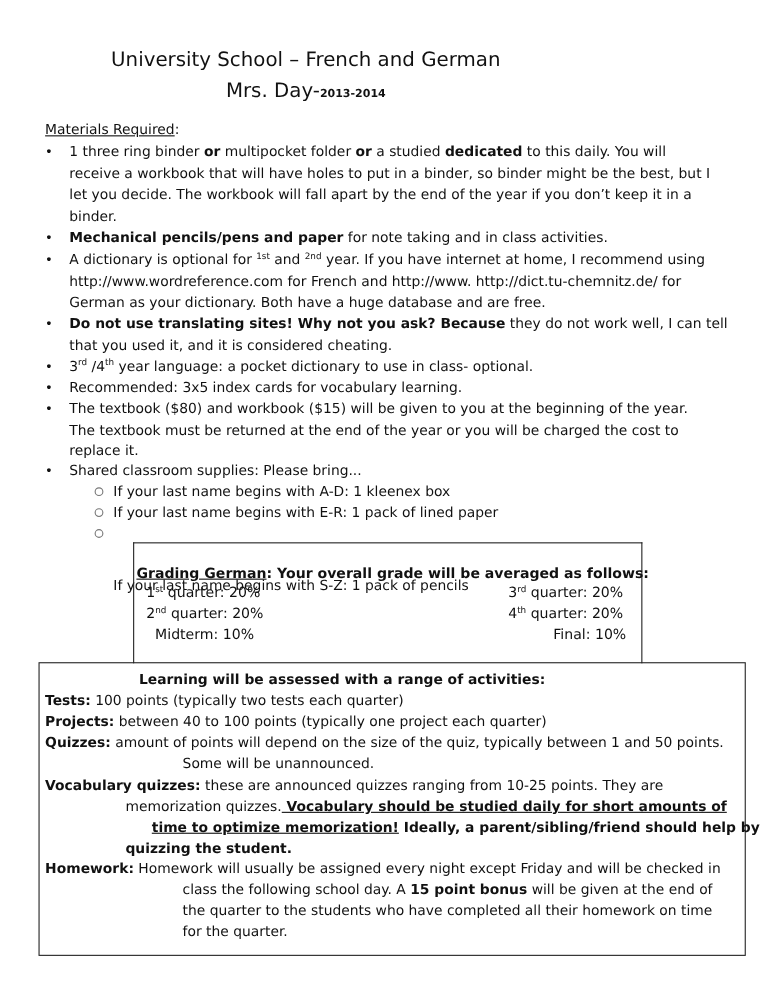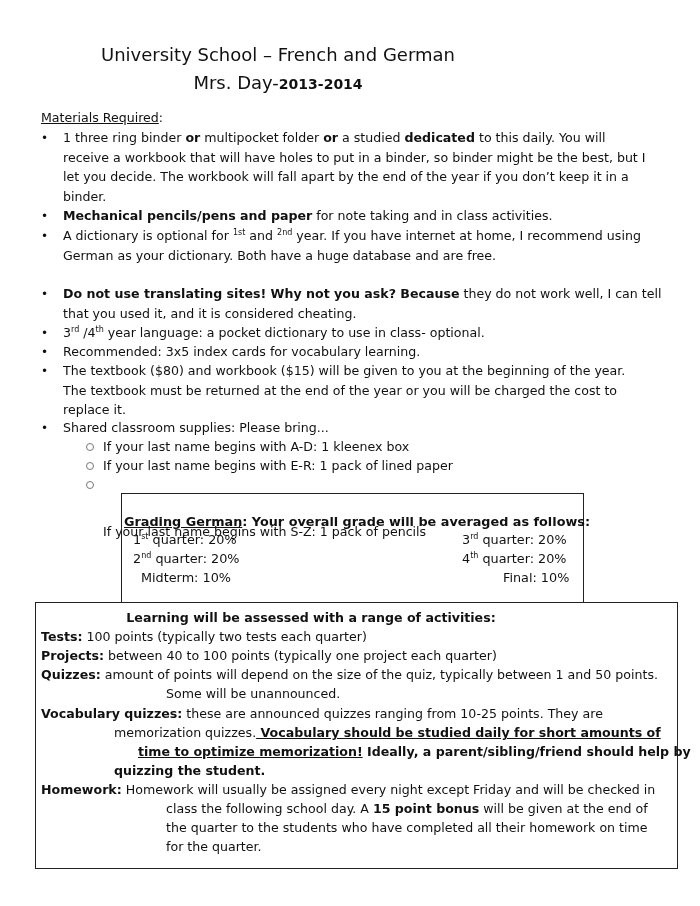--- a/index.html
+++ b/index.html
@@ -1,20 +1,20 @@
 <!DOCTYPE html>
 <html><head>
 <meta charset="utf-8">
 <style>
   html, body { margin: 0; padding: 0; background: #ffffff; }
   body { width: 700px; height: 906px; position: relative; overflow: hidden;
          font-family: "DejaVu Sans", sans-serif; color: #111; }
   .abs { position: absolute; white-space: nowrap; }
   .title { font-size: 18px; left: 0; width: 556px; text-align: center; }
-  .title small { font-size: 14px; font-weight: bold; }
+  .title small { font-size: 10px; font-weight: bold; }
   .body-text { font-size: 12.6px; line-height: 19.5px; }
   .bullet { position: absolute; font-size: 12px; }
   .hollow { position: absolute; width: 6px; height: 6px; border: 1px solid #777; border-radius: 50%; }
   b { font-weight: bold; }
   u { text-decoration: underline; }
   sup { font-size: 8px; vertical-align: 5px; line-height: 0; }
   .box { position: absolute; border: 1.5px solid #222; box-sizing: border-box; }
   .grading { left: 121px; top: 493px; width: 463px; height: 110px; border-bottom: none; }
   .learning { left: 35px; top: 602px; width: 643px; height: 267px; }
   .gtext { font-size: 12.8px; }
@@ -34,20 +34,21 @@
   <div>let you decide. The workbook will fall apart by the end of the year if you don’t keep it in a</div>
   <div>binder.</div>
 </div>
 
 <span class="bullet" style="left:41px;top:209px;">•</span>
 <div class="abs body-text" style="left:63px;top:206px;"><b>Mechanical pencils/pens and paper</b><span> for note taking and in class activities.</span></div>
 
 <span class="bullet" style="left:41px;top:229px;">•</span>
 <div class="abs body-text" style="left:63px;top:226px;">
   <div><span>A dictionary is optional for </span><sup>1st</sup><span> and </span><sup>2nd</sup><span> year.  If you have internet at home, I recommend using</span></div>
+  <div>http://www.wordreference.com for French and http://www. http://dict.tu-chemnitz.de/ for</div>
   <div>German as your dictionary. Both have a huge database and are free.</div>
 </div>
 
 <span class="bullet" style="left:41px;top:287px;">•</span>
 <div class="abs body-text" style="left:63px;top:284px;">
   <div><b>Do not use translating sites! Why not you ask? Because</b><span> they do not work well, I can tell</span></div>
   <div>that you used it, and it is considered cheating.</div>
 </div>
 
 <span class="bullet" style="left:41px;top:326px;">•</span>

